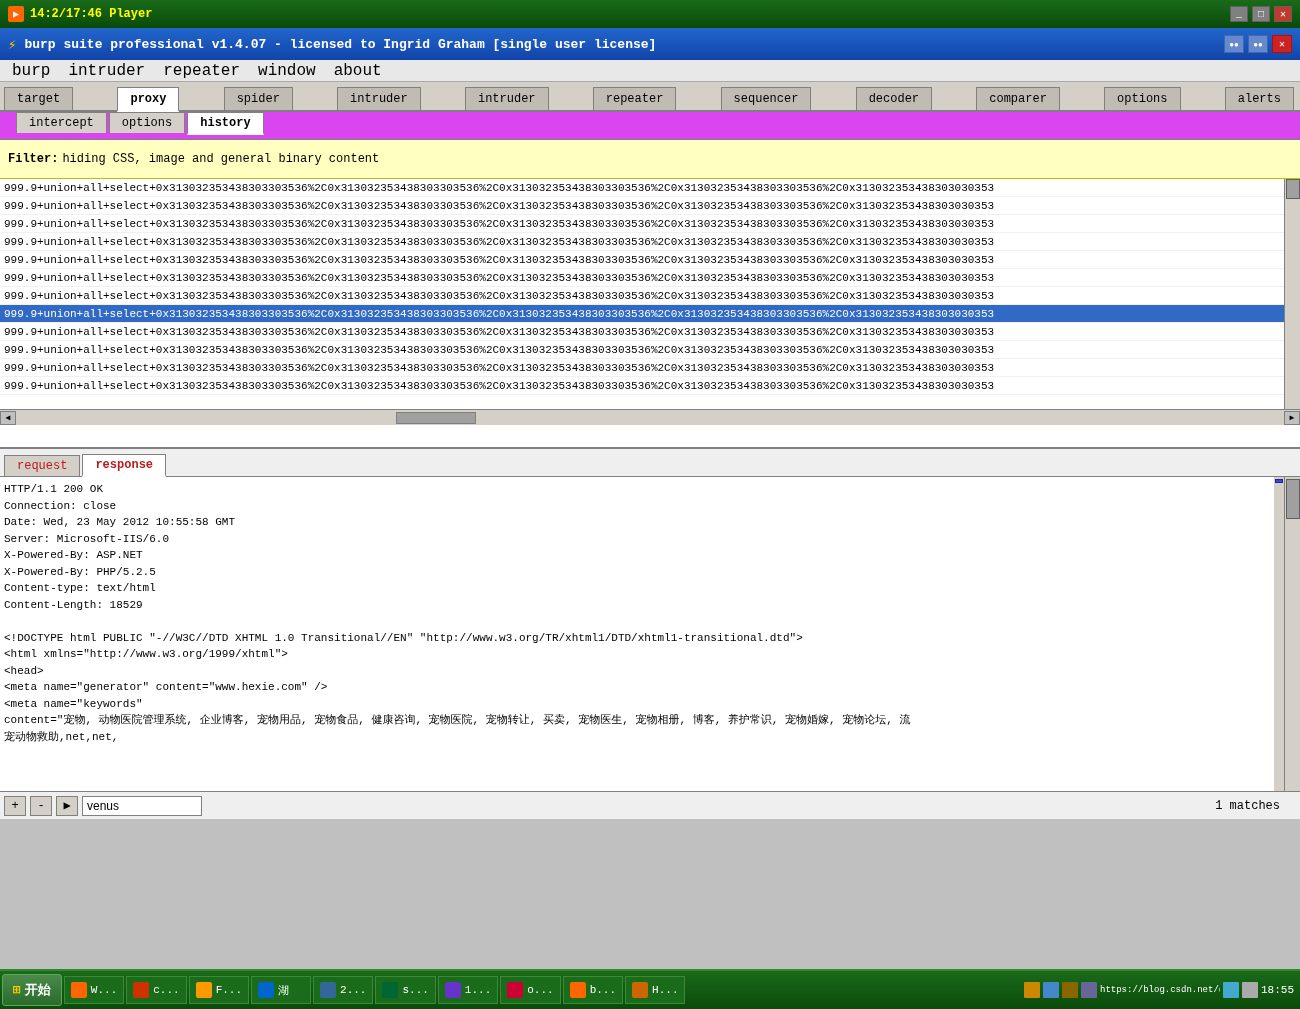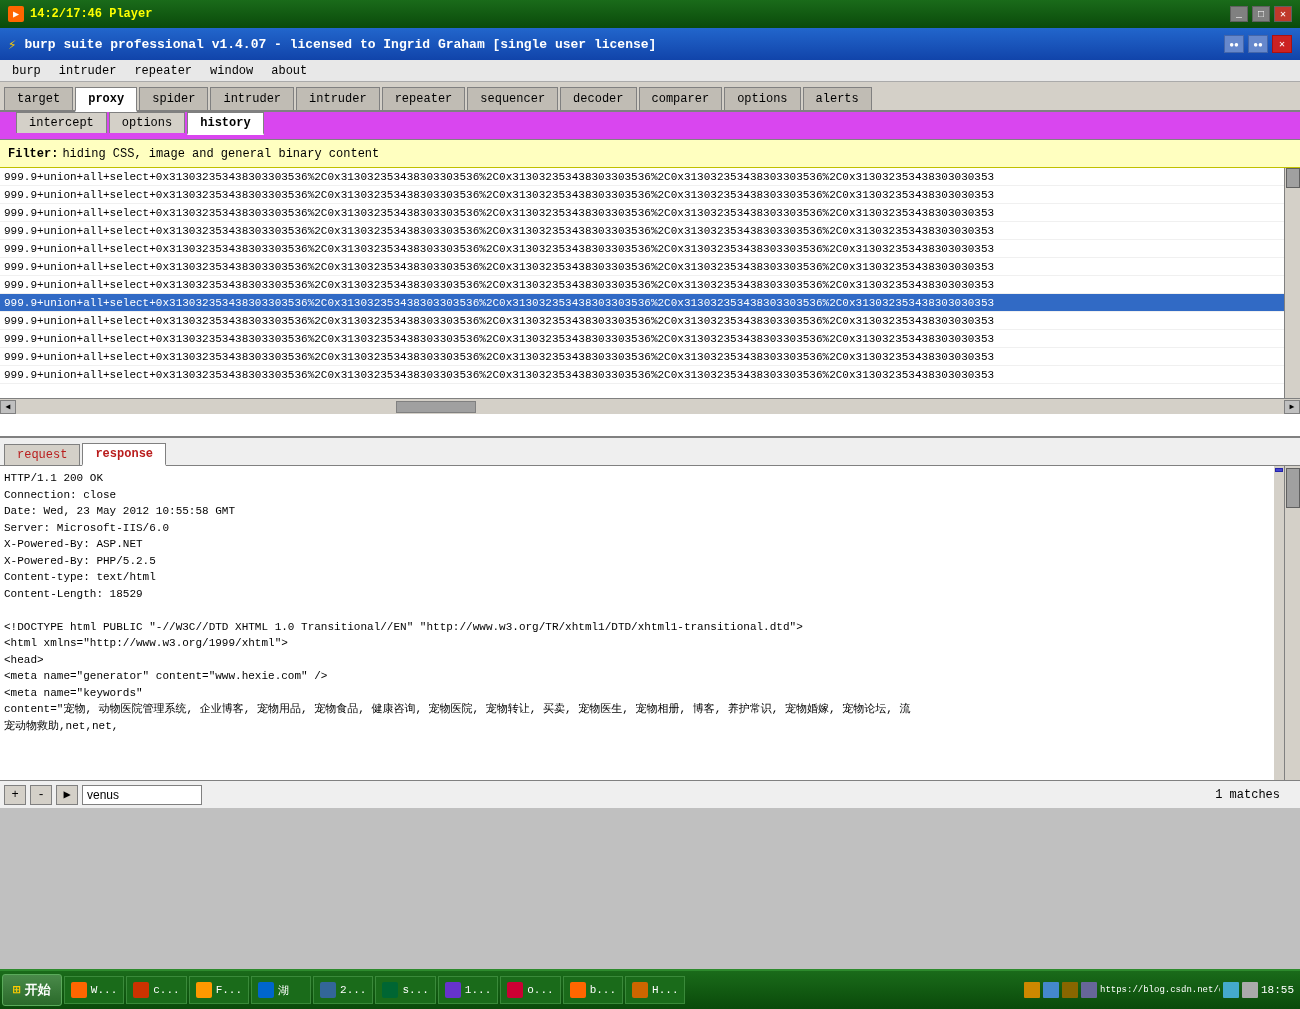--- a/index.html
+++ b/index.html
@@ -42,33 +42,34 @@
       background: #e8e8e8;
       height: 22px;
       display: flex;
       align-items: center;
       padding: 0 4px;
       border-bottom: 1px solid #aaa;
       gap: 2px;
     }
     .menu-item {
       padding: 2px 8px;
-      font-size: 12px;
+      font-size: 16px;
       color: #000;
       cursor: pointer;
     }
 
     
     .main-tabs {
       background: #d4d0c8;
       height: 30px;
       display: flex;
       align-items: flex-end;
       padding: 0 4px;
       border-bottom: 2px solid #808080;
+      justify-content: space-between;
     }
     .main-tab {
       padding: 4px 12px;
       font-size: 12px;
       background: #c0bcb4;
       border: 1px solid #808080;
       border-bottom: none;
       cursor: pointer;
       margin-right: 2px;
       color: #000;
@@ -102,21 +103,21 @@
     .sub-tab.active {
       background: #ffffff;
       font-weight: bold;
       border-bottom: 2px solid white;
       margin-bottom: -1px;
     }
 
     
     .filter-bar {
       background: #ffffc0;
-      height: 28px;
+      height: 39px;
       display: flex;
       align-items: center;
       padding: 0 8px;
       border-bottom: 1px solid #c0c000;
       font-size: 12px;
     }
     .filter-label { font-weight: bold; margin-right: 4px; }
 
     
     .url-table-container {

